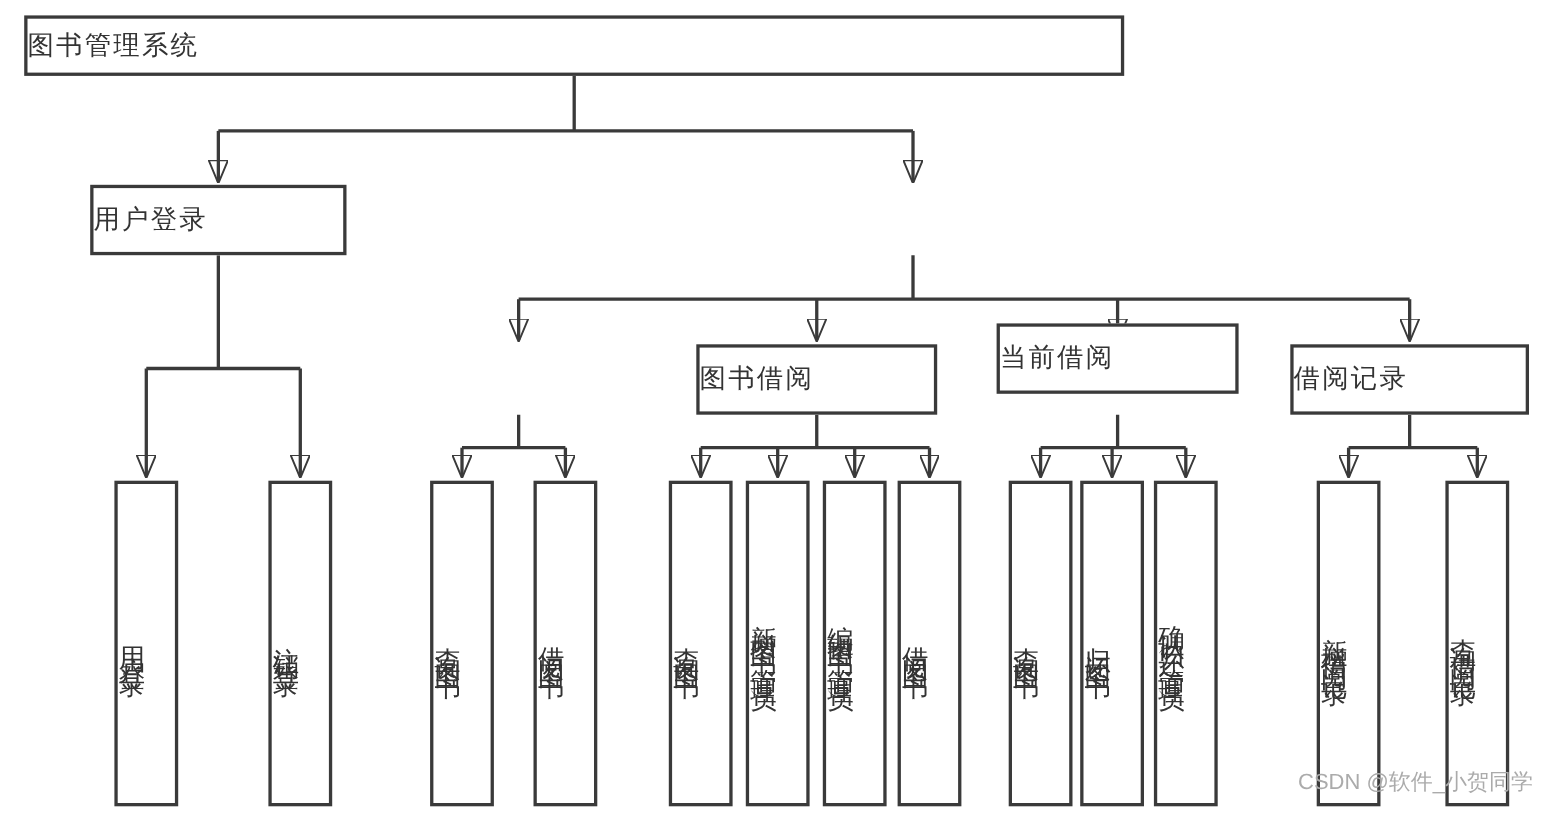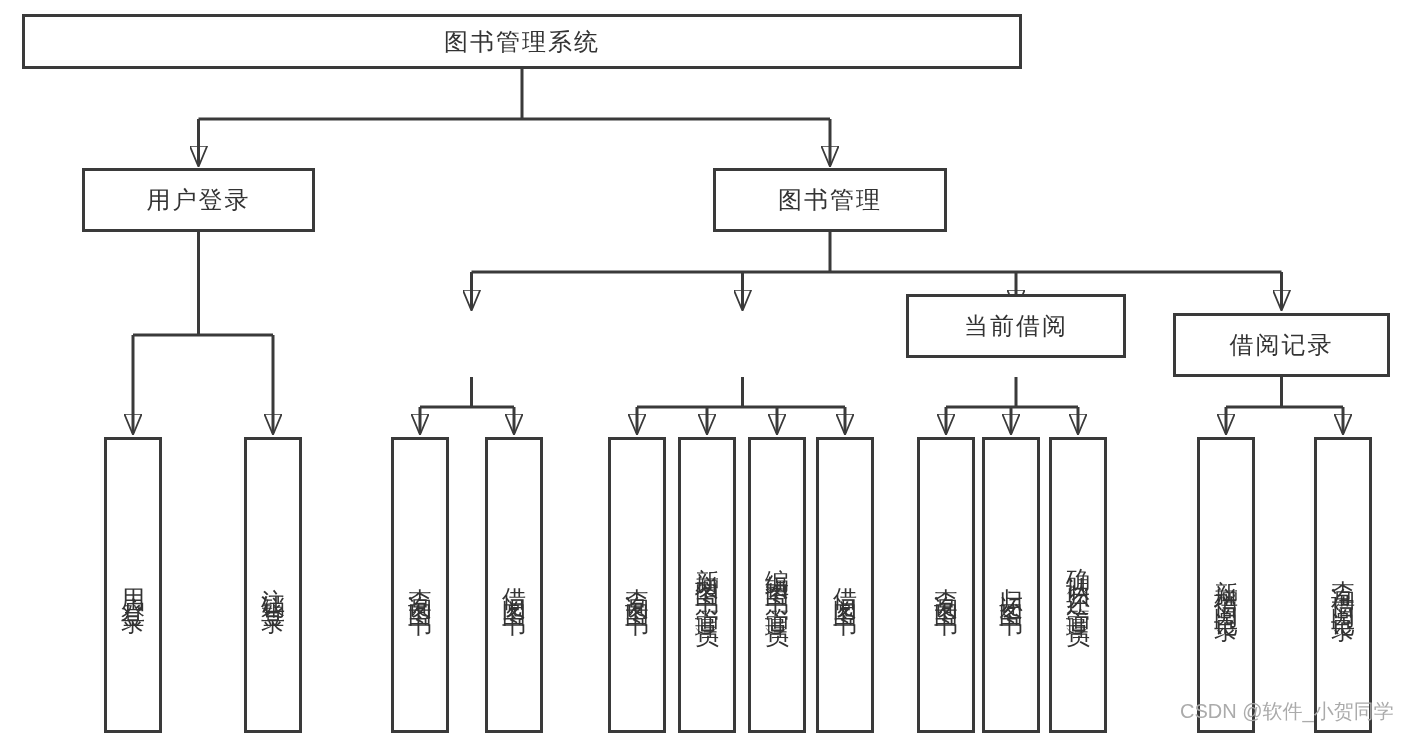--- a/index.html
+++ b/index.html
@@ -19,21 +19,21 @@
   #connectors{
     position:absolute;left:0;top:0;width:1405px;height:747px;
     color:var(--line);
   }
   #connectors path,#connectors line{stroke:currentColor;fill:none;}
   .box{
     position:absolute;
     box-sizing:border-box;
     border:3px solid var(--line);
     background:#fff;
-    display:flex;align-items:center;justify-content:center;
+    display:flex;align-items:center;justify-content:flex-start;
     color:var(--text);
   }
   .h-box span{
     font-size:24px;
     letter-spacing:2px;
     line-height:1;
     white-space:nowrap;
   }
   .v-box span{
     writing-mode:vertical-rl;
@@ -100,24 +100,24 @@
     <line x1="1343" y1="407" x2="1343" y2="433" stroke-width="3" marker-end="url(#arrow)"></line>
   </svg>
 
   <div class="box h-box" style="left:22px;top:14px;width:1000px;height:55px">
     <span>图书管理系统</span>
   </div>
 
   <div class="box h-box" style="left:82px;top:168px;width:233px;height:64px">
     <span>用户登录</span>
   </div>
-  <div class="box h-box" style="left:713px;top:168px;width:234px;height:64px">
-    <span>图书管理</span>
+
+  <div class="box h-box" style="left:633px;top:313px;width:219px;height:64px">
+    <span>图书借阅</span>
   </div>
-
   <div class="box h-box" style="left:906px;top:294px;width:220px;height:64px">
     <span>当前借阅</span>
   </div>
   <div class="box h-box" style="left:1173px;top:313px;width:217px;height:64px">
     <span>借阅记录</span>
   </div>
 
   <div class="box v-box" style="left:104px;top:437px;width:58px;height:296px">
     <span>用户登录</span>
   </div>

